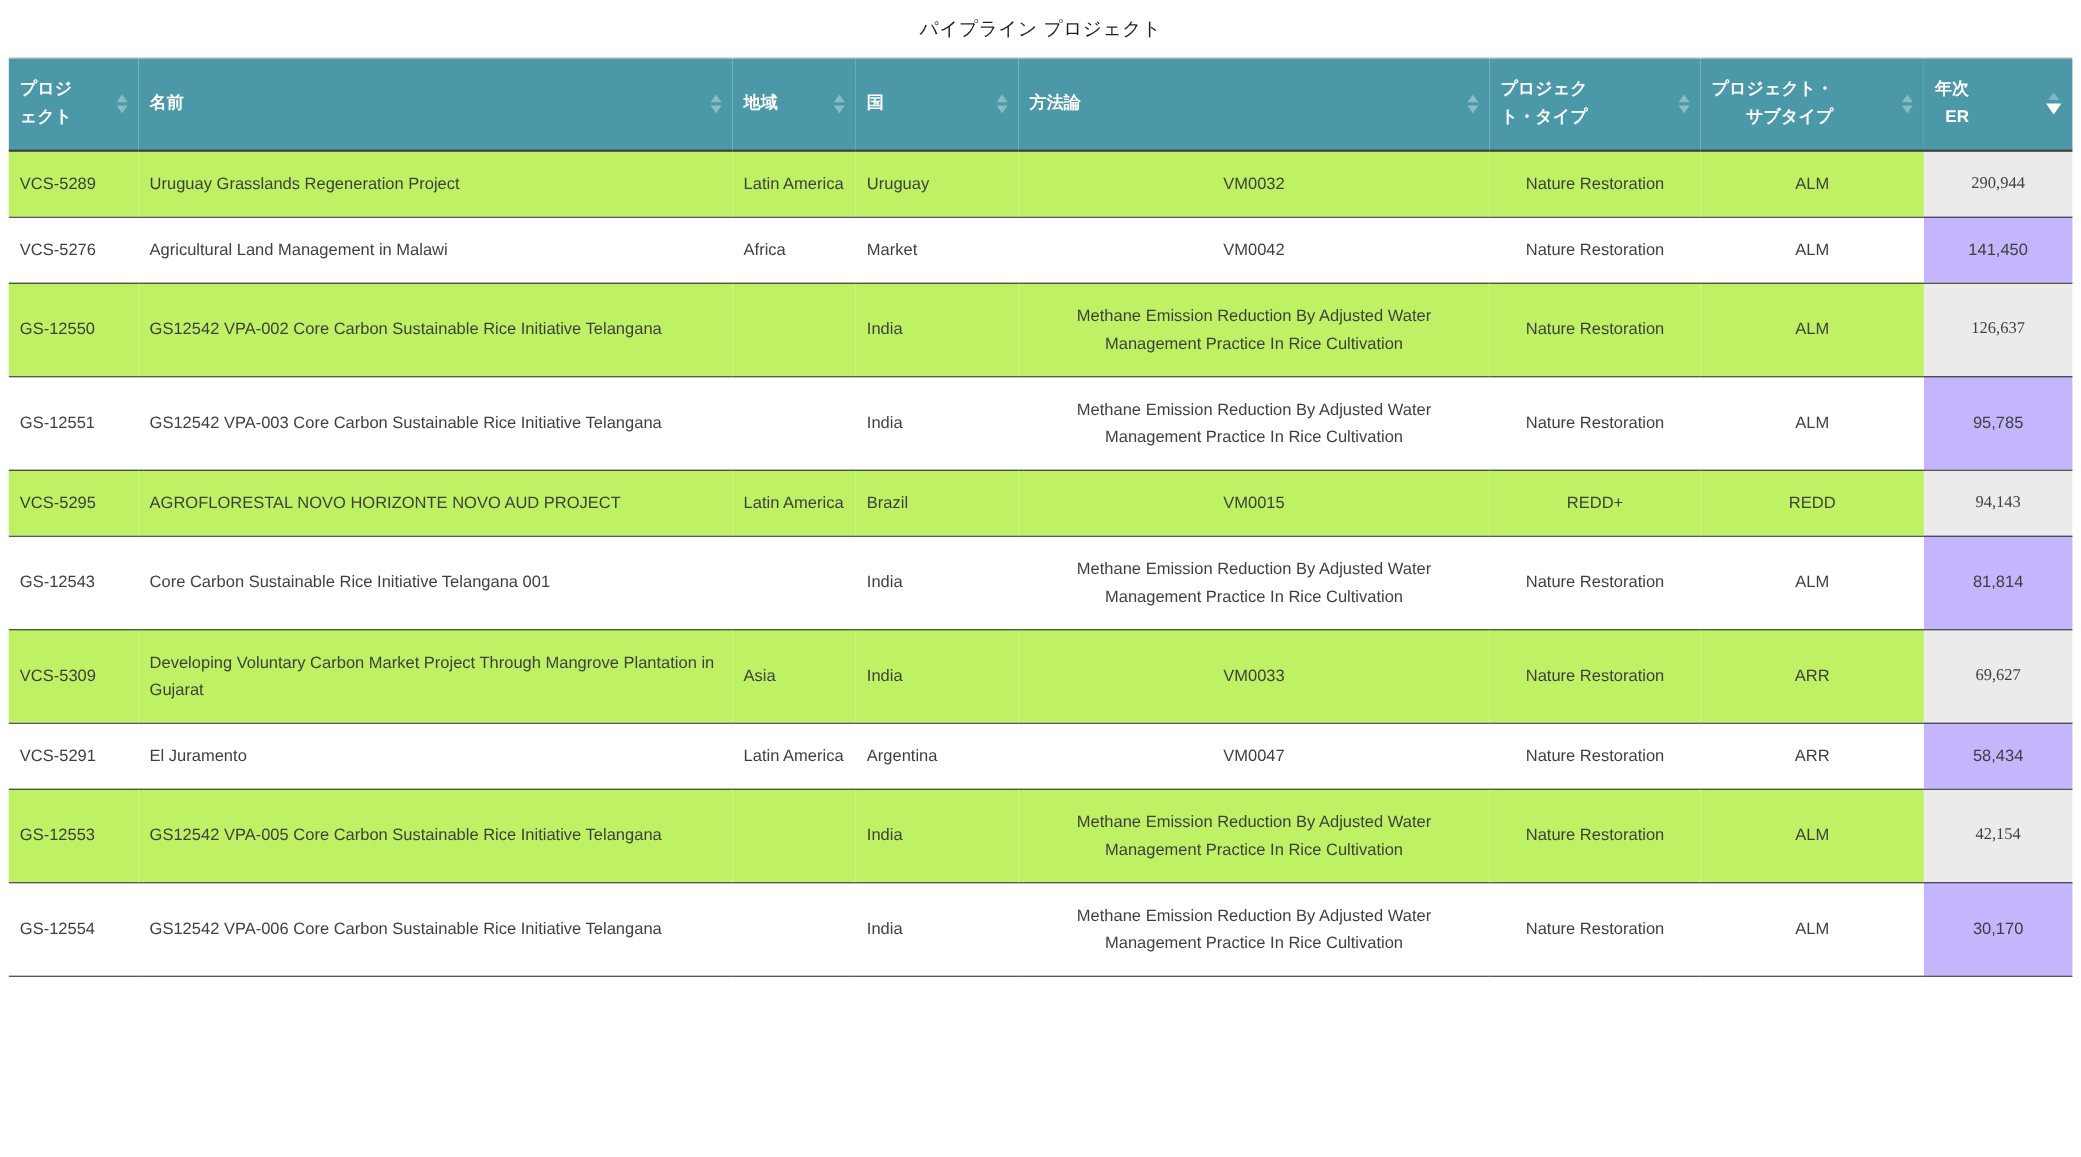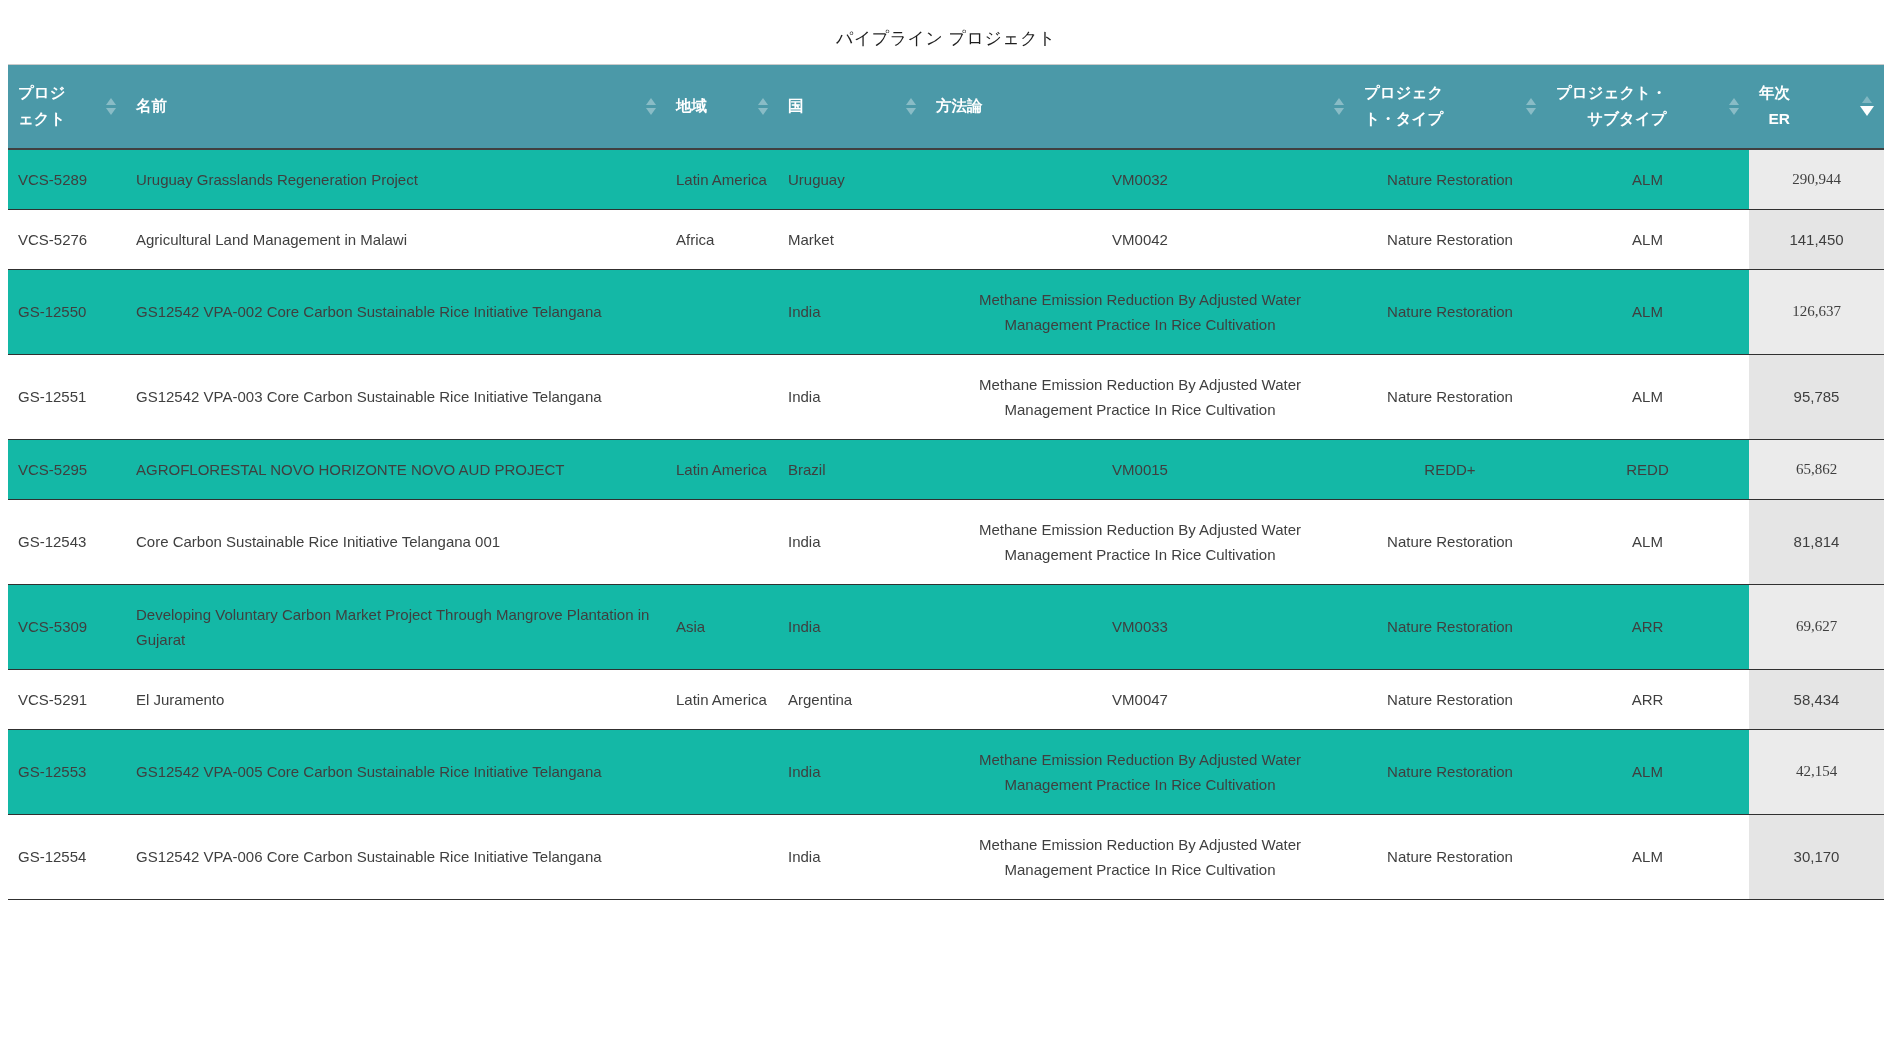--- a/index.html
+++ b/index.html
@@ -2,21 +2,21 @@
 <html><head>
 <meta charset="utf-8">
 <style>
   * { box-sizing: border-box; margin: 0; padding: 0; }
   html, body {
     background: #ffffff;
     font-family: "Liberation Sans", "DejaVu Sans", sans-serif;
     color: #3f3f3f;
     width: 1892px;
   }
-  .page { padding: 16px 8px; }
+  .page { padding: 4px 8px; }
   .page-title {
     text-align: center;
     font-size: 17px;
     color: #1e1e1e;
     padding: 11px 0 14px 0;
     letter-spacing: 0.5px;
   }
   table.pipeline {
     width: 1876px;
     table-layout: fixed;
@@ -71,22 +71,22 @@
   .sort-icon.active .tri-down {
     border-left-width: 7px; border-right-width: 7px;
     border-top: 10px solid #ffffff;
   }
   tbody td {
     padding: 17px 10px;
     vertical-align: middle;
     border-bottom: 1px solid #303030;
     background: #ffffff;
   }
-  tbody tr.alt td { background: #14b8a6; }
-  tbody td.er-cell { background: #e5e5e5; }
+  tbody tr.alt td { background: #bef264; }
+  tbody td.er-cell { background: #c4b5fd; }
   tbody tr.alt td.er-cell { background: #ebebeb; font-family: Liberation Serif, serif; }
   thead tr { border-bottom: 2px solid #404040; }
   .align-left   { text-align: left; }
   .align-right  { text-align: center; }
 </style>
 </head>
 <body>
 
 <div class="page">
   <div class="page-title">パイプライン プロジェクト</div>
@@ -224,21 +224,21 @@
           <td class="align-right er-cell">95,785</td>
         </tr>
         <tr class="alt">
           <td class="align-left">VCS-5295</td>
           <td class="align-left">AGROFLORESTAL NOVO HORIZONTE NOVO AUD PROJECT</td>
           <td class="align-left">Latin America</td>
           <td class="align-left">Brazil</td>
           <td class="align-right">VM0015</td>
           <td class="align-right">REDD+</td>
           <td class="align-right">REDD</td>
-          <td class="align-right er-cell">65,862</td>
+          <td class="align-right er-cell">94,143</td>
         </tr>
         <tr>
           <td class="align-left">GS-12543</td>
           <td class="align-left">Core Carbon Sustainable Rice Initiative Telangana 001</td>
           <td class="align-left"></td>
           <td class="align-left">India</td>
           <td class="align-right">Methane Emission Reduction By Adjusted Water Management Practice In Rice Cultivation</td>
           <td class="align-right">Nature Restoration</td>
           <td class="align-right">ALM</td>
           <td class="align-right er-cell">81,814</td>

